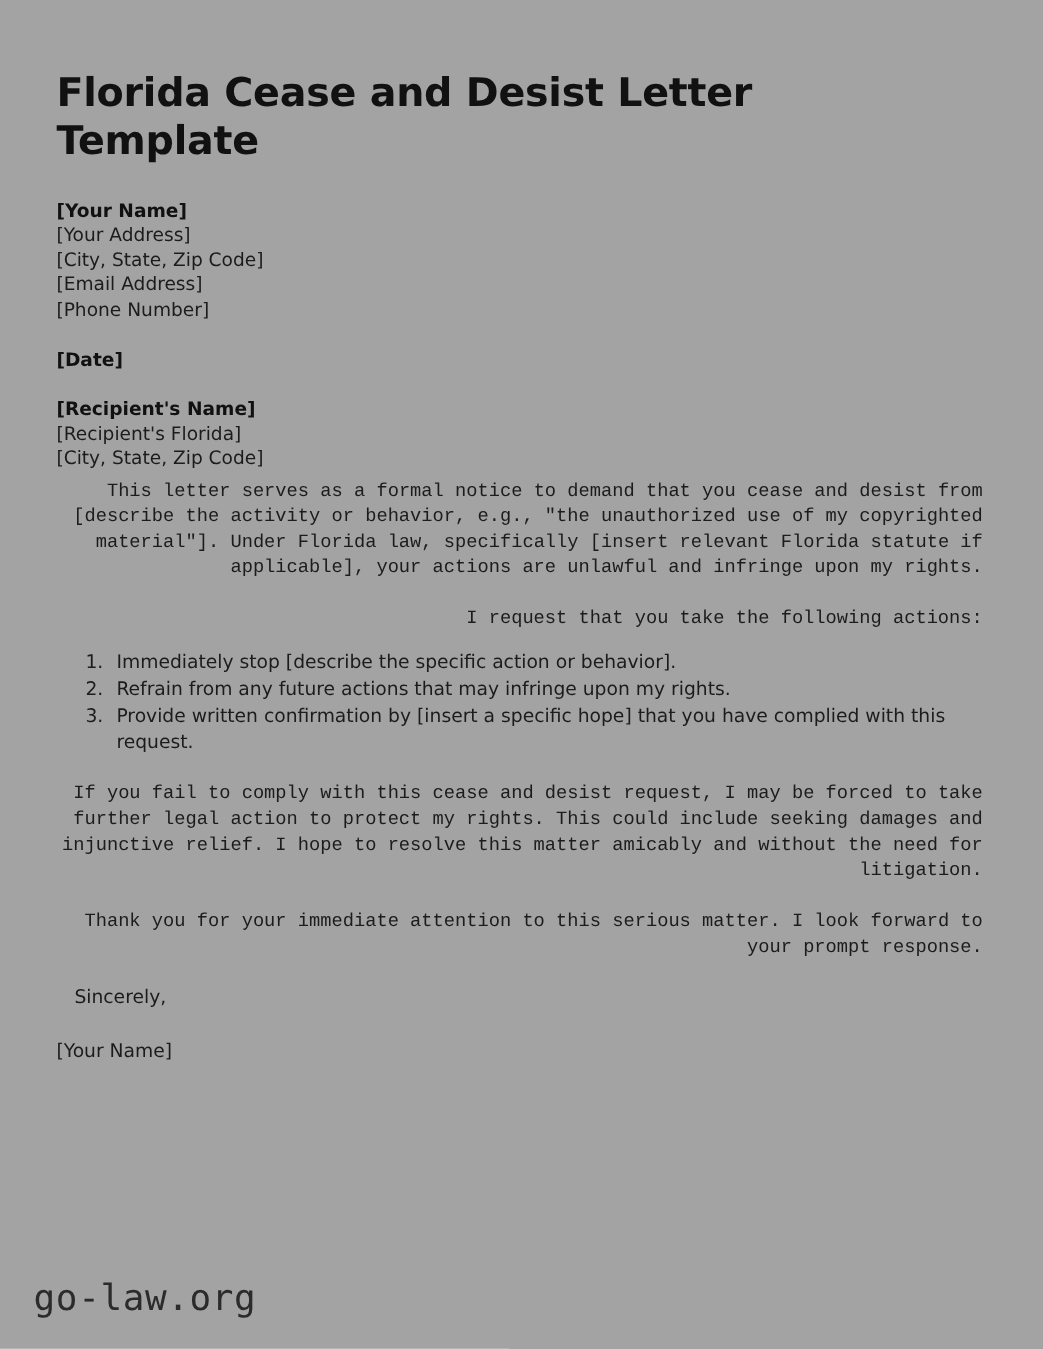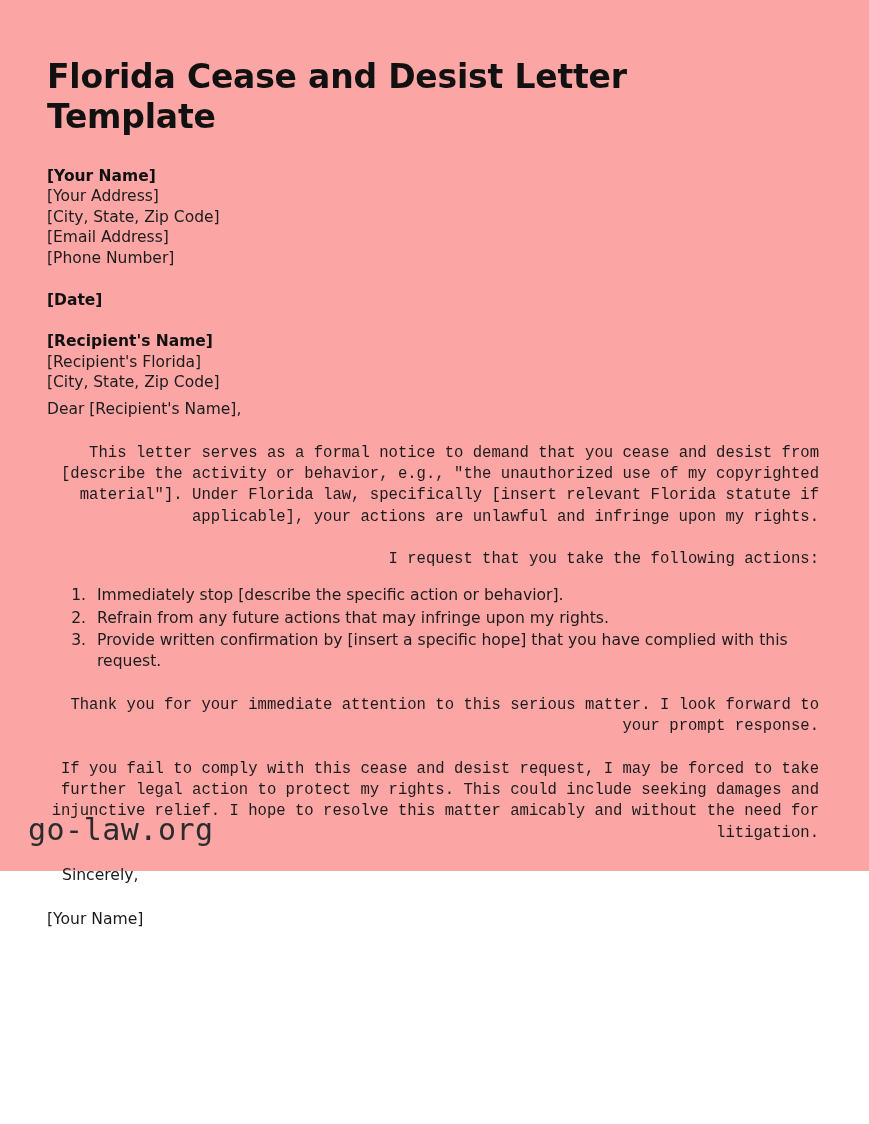--- a/index.html
+++ b/index.html
@@ -16,22 +16,22 @@
     font-family: "DejaVu Sans", sans-serif;
     color: #1c1c1c;
     -webkit-font-smoothing: antialiased;
   }
 
   .page {
     position: absolute;
     left: 0;
     top: 0;
     width: 869px;
-    height: 871px;
-    background: #fca5a5;
+    height: 1124px;
+    background: #a3a3a3;
   }
 
   .doc-body {
     position: absolute;
     left: 47px;
     top: 57px;
     width: 772px;
   }
 
   
@@ -131,36 +131,35 @@
     <div class="block date-block">
       <span class="line strong">[Date]</span>
     </div>
 
     <div class="block recipient-block">
       <span class="line strong">[Recipient's Name]</span>
       <span class="line">[Recipient's Florida]</span>
       <span class="line">[City, State, Zip Code]</span>
     </div>
 
-    <p class="salutation">Dear [Recipient's Name],</p>
 
     <p class="para">This letter serves as a formal notice to demand that you cease and desist from [describe the activity or behavior, e.g., "the unauthorized use of my copyrighted material"]. Under Florida law, specifically [insert relevant Florida statute if applicable], your actions are unlawful and infringe upon my rights.</p>
 
 
     <p class="para tight">I request that you take the following actions:</p>
 
     <ol class="actions-list">
       <li>Immediately stop [describe the specific action or behavior].</li>
       <li>Refrain from any future actions that may infringe upon my rights.</li>
       <li>Provide written confirmation by [insert a specific hope] that you have complied with this request.</li>
     </ol>
 
+    <p class="para">If you fail to comply with this cease and desist request, I may be forced to take further legal action to protect my rights. This could include seeking damages and injunctive relief. I hope to resolve this matter amicably and without the need for litigation.</p>
+
     <p class="para">Thank you for your immediate attention to this serious matter. I look forward to your prompt response.</p>
-
-    <p class="para">If you fail to comply with this cease and desist request, I may be forced to take further legal action to protect my rights. This could include seeking damages and injunctive relief. I hope to resolve this matter amicably and without the need for litigation.</p>
 
     <p class="closing">Sincerely,</p>
 
     <p class="signature-name">[Your Name]</p>
 
   </div>
 
   <div class="watermark">go-law.org</div>
 
 </div>

